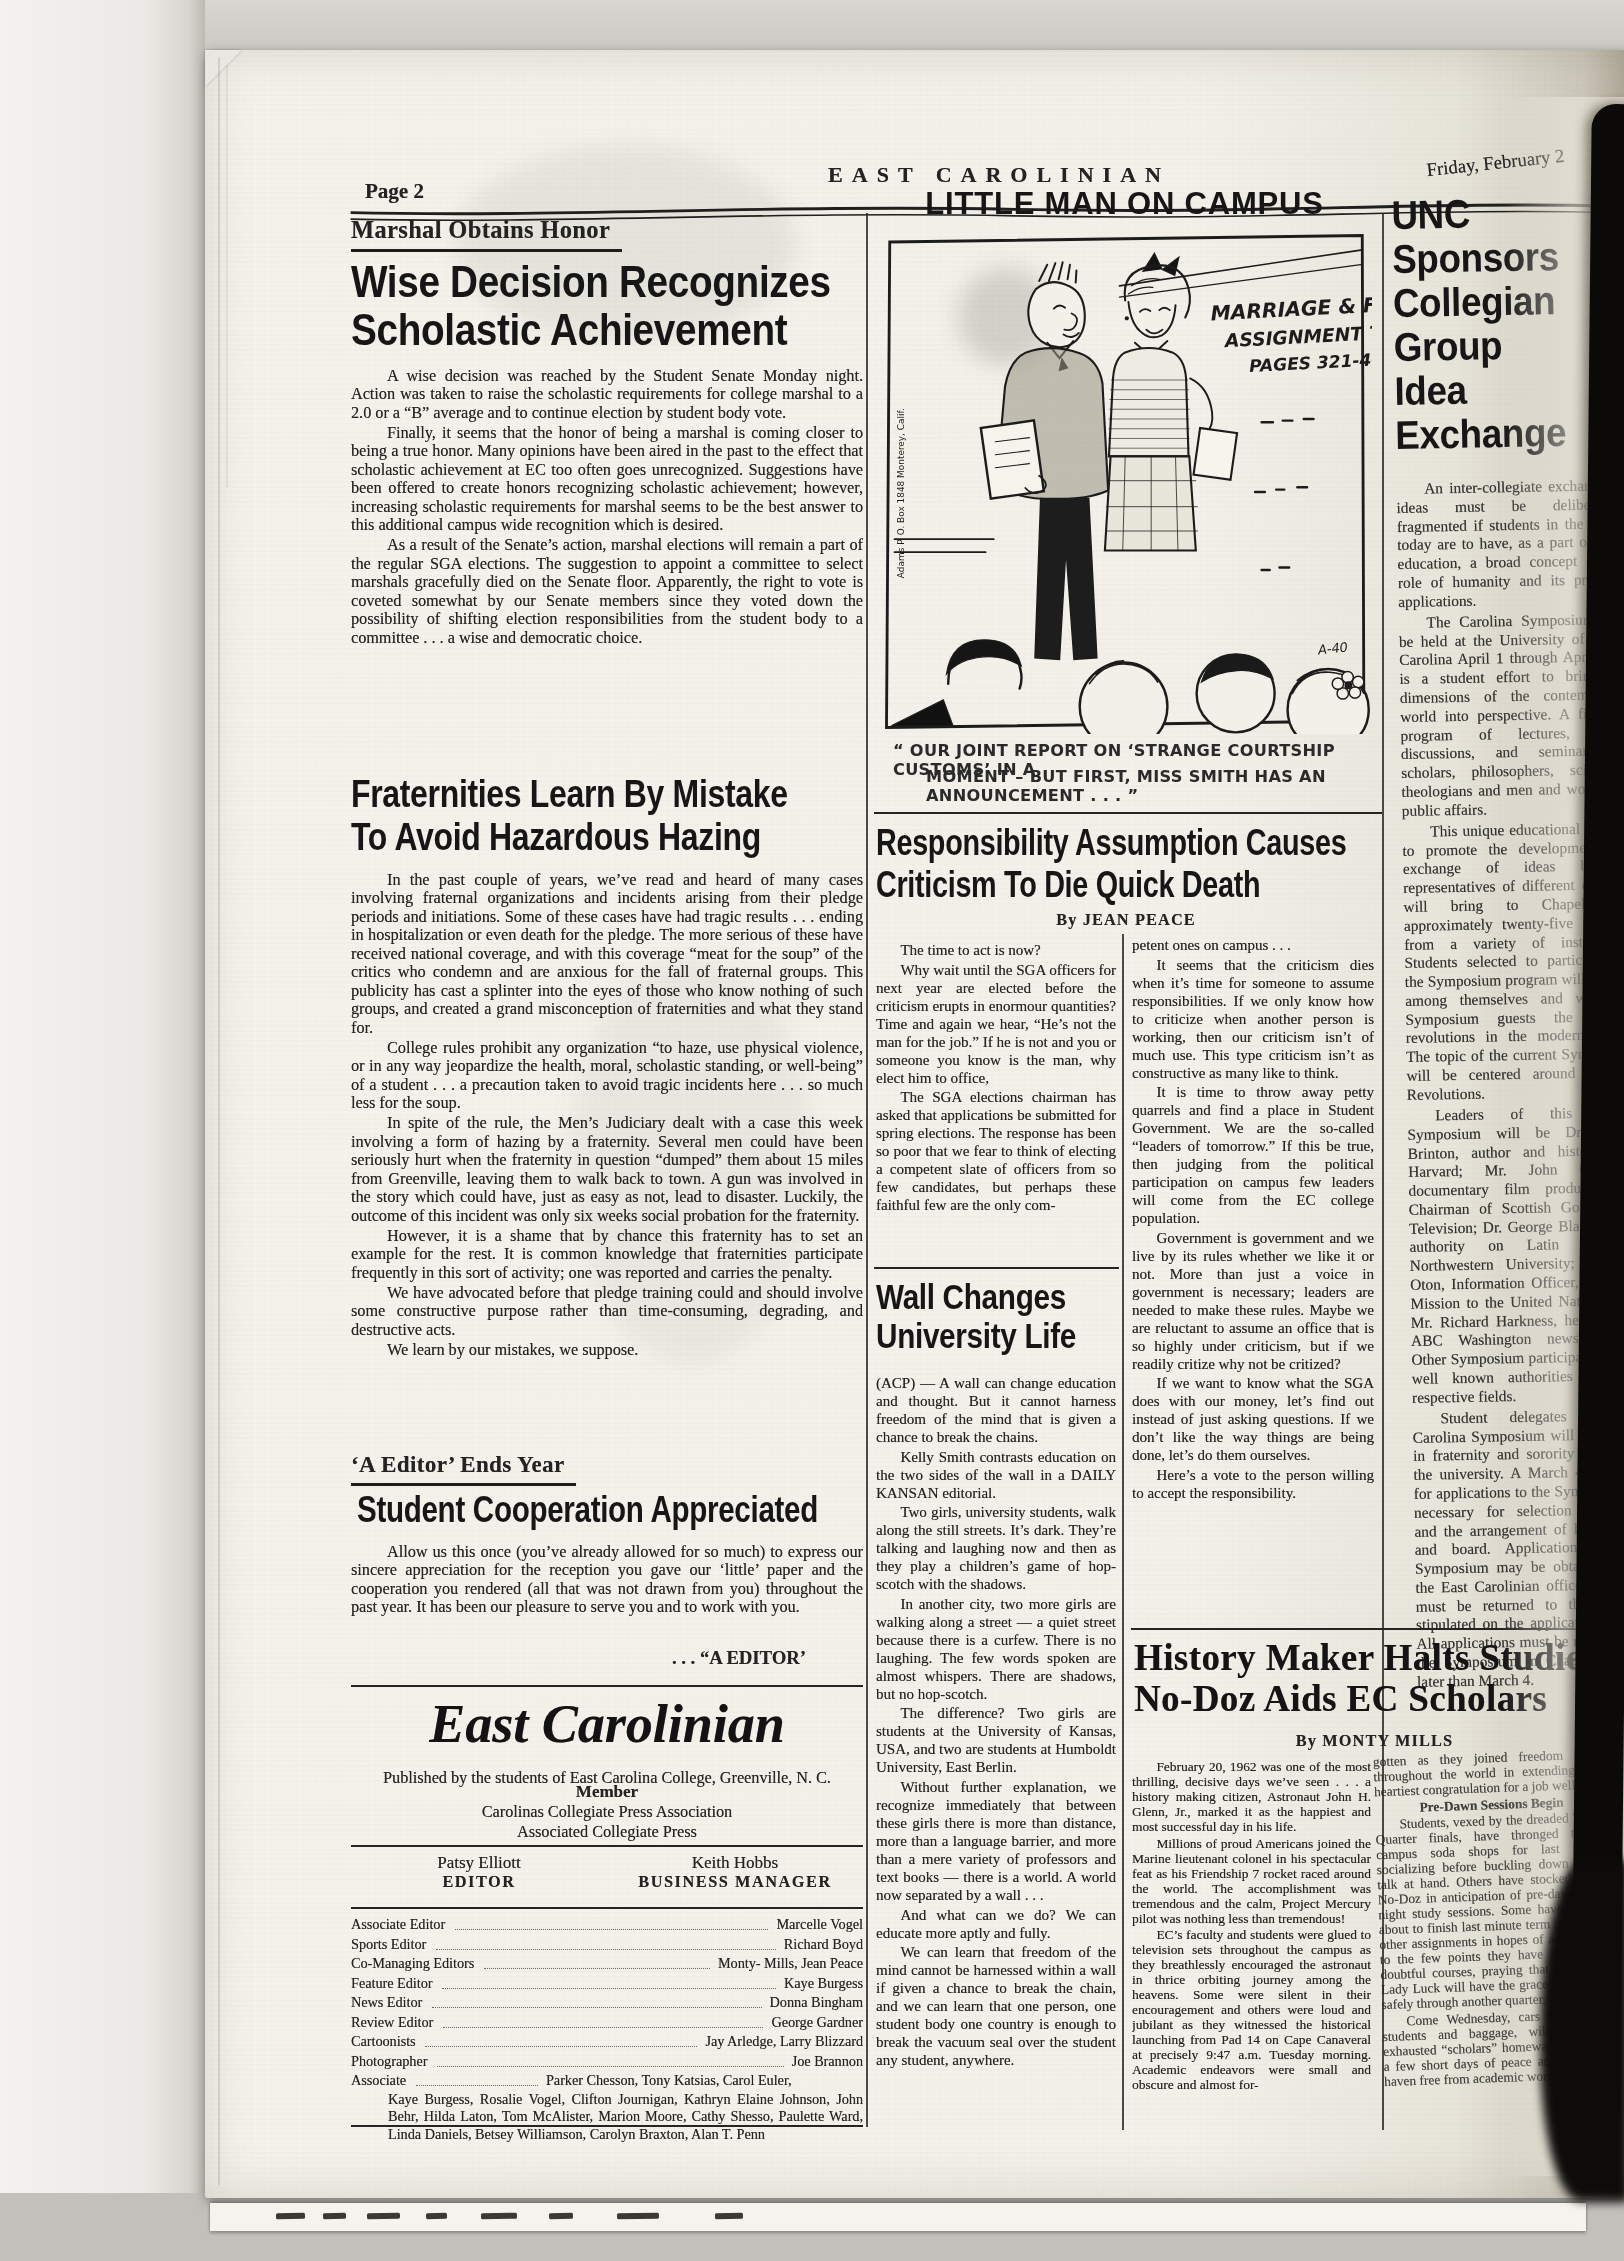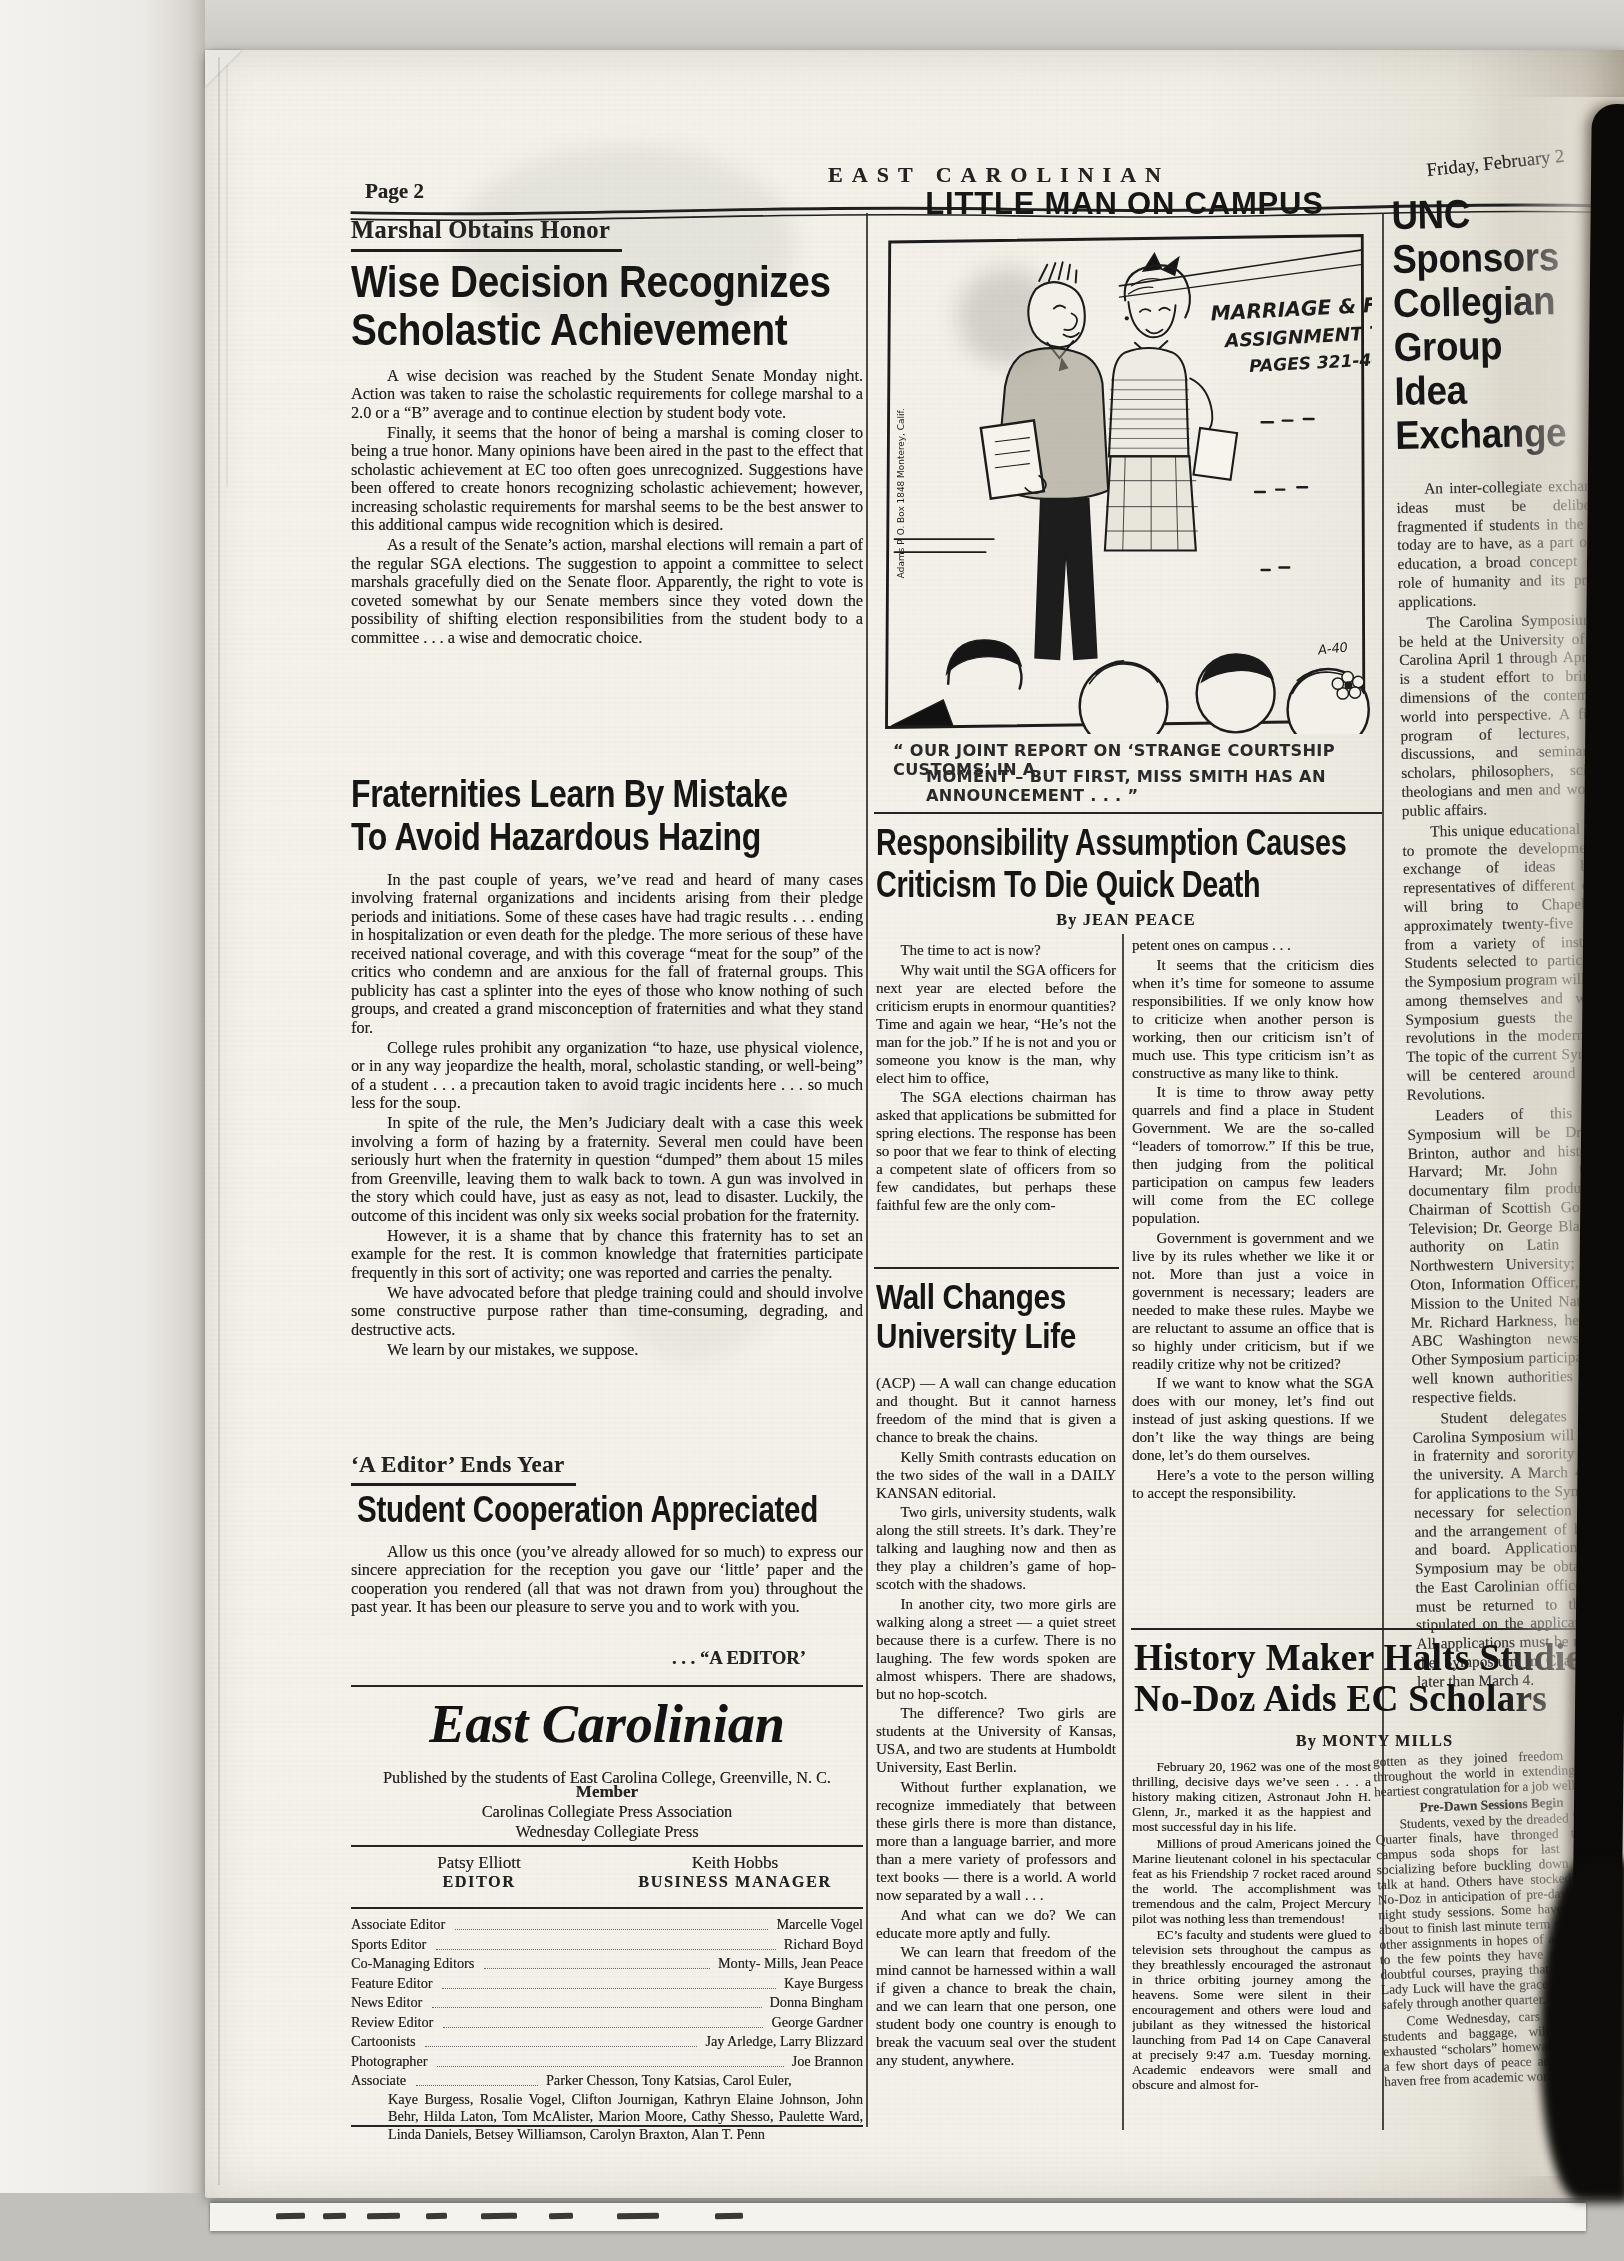--- a/index.html
+++ b/index.html
@@ -119,21 +119,21 @@
     <p>Allow us this once (you’ve already allowed for so much) to express our sincere appreciation for the reception you gave our ‘little’ paper and the cooperation you rendered (all that was not drawn from you) throughout the past year. It has been our pleasure to serve you and to work with you.</p>
   </div>
   <div class="abs z ink" style="left:351px;top:1647px;width:455px;text-align:right;font-weight:bold;font-size:18.7px;">. . . “A EDITOR’</div>
 
   <div class="abs hrule" style="left:351px;top:1685px;width:512px;height:2.4px;"></div>
 
   <div class="abs z ink masthead-title" style="left:351px;top:1693px;width:512px;">East Carolinian</div>
   <div class="abs z ink center" style="left:351px;top:1761px;width:512px;font-size:16.2px;margin-top:8px;">Published by the students of East Carolina College, Greenville, N. C.</div>
   <div class="abs z ink center" style="left:351px;top:1782px;width:512px;font-size:17px;font-weight:bold;">Member</div>
   <div class="abs z ink center" style="left:351px;top:1803px;width:512px;font-size:16.2px;">Carolinas Collegiate Press Association</div>
-  <div class="abs z ink center" style="left:351px;top:1823px;width:512px;font-size:16.2px;">Wednesday Collegiate Press</div>
+  <div class="abs z ink center" style="left:351px;top:1823px;width:512px;font-size:16.2px;">Associated Collegiate Press</div>
   <div class="abs hrule" style="left:351px;top:1845px;width:512px;"></div>
 
   <div class="abs z ink" style="left:351px;top:1853px;width:512px;display:flex;">
     <div style="width:50%;text-align:center;">
       <div style="font-size:17px;">Patsy Elliott</div>
       <div style="font-size:16.2px;font-weight:bold;letter-spacing:1.6px;">EDITOR</div>
     </div>
     <div style="width:50%;text-align:center;">
       <div style="font-size:17px;">Keith Hobbs</div>
       <div style="font-size:16.2px;font-weight:bold;letter-spacing:1.6px;">BUSINESS MANAGER</div>

